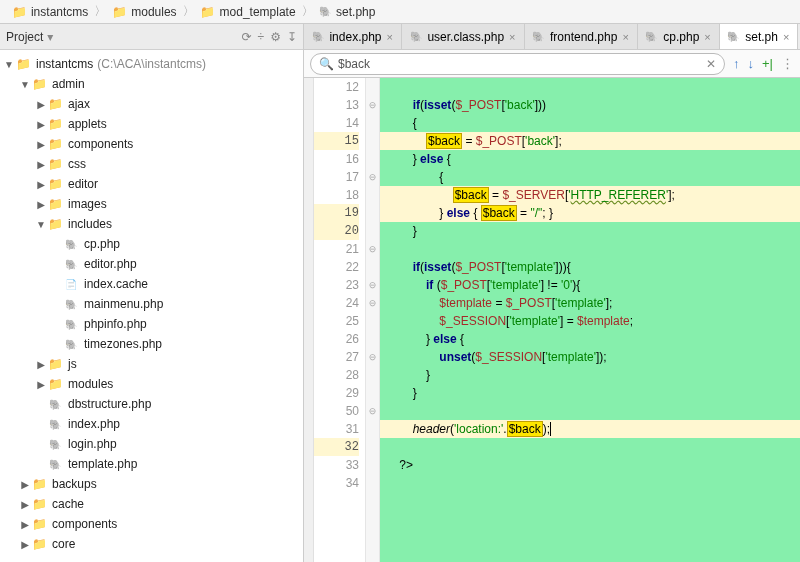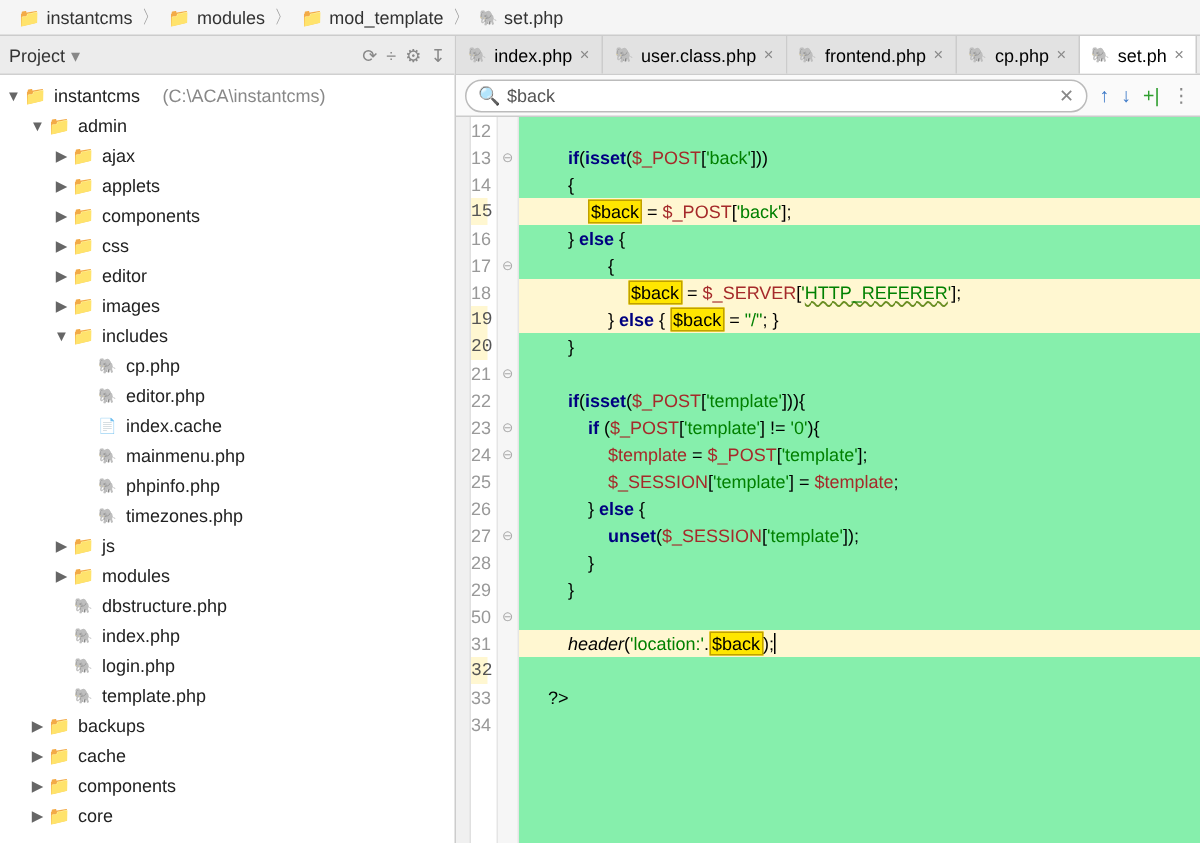--- a/index.html
+++ b/index.html
@@ -11,38 +11,38 @@
 .sidebar { width: 304px; border-right: 1px solid #ccc; display: flex; flex-direction: column; background: #fff; }
 .side-head { display: flex; align-items: center; height: 26px; padding: 0 6px; border-bottom: 1px solid #d0d0d0; background: #ececec; }
 .side-title { font-weight: 500; color: #333; }
 .side-head-right { margin-left: auto; display: flex; gap: 6px; color: #888; }
 .side-head-right span { cursor: pointer; }
 .tree { flex: 1; overflow: auto; padding: 4px 0; }
 .node { display: flex; align-items: center; height: 20px; cursor: pointer; white-space: nowrap; }
 .node .arrow { width: 14px; text-align: center; color: #666; font-size: 10px; }
 .node .icon { width: 16px; display: inline-flex; justify-content: center; }
 .node .label { margin-left: 4px; color: #222; }
-.node .hint { color: #888; margin-left: 15px; }
+.node .hint { color: #888; margin-left: 4px; }
 .depth0 { padding-left: 2px; }
 .depth1 { padding-left: 18px; }
 .depth2 { padding-left: 34px; }
 .depth3 { padding-left: 50px; }
 .editor-area { flex: 1; display: flex; flex-direction: column; overflow: hidden; }
 .tabs { display: flex; height: 26px; border-bottom: 1px solid #ccc; background: #ececec; }
 .tab { display: flex; align-items: center; gap: 5px; padding: 0 8px; border-right: 1px solid #ccc; cursor: pointer; background: #e2e2e2; }
 .tab.active { background: #fff; }
 .tab .close { color: #888; font-size: 11px; }
 .searchbar { display: flex; align-items: center; height: 28px; padding: 0 6px; border-bottom: 1px solid #ccc; background: #fafafa; }
 .searchbox { flex: 1; display: flex; align-items: center; border: 1px solid #bbb; border-radius: 12px; height: 22px; padding: 0 8px; background: #fff; }
 .searchbox input { flex: 1; border: none; outline: none; font-size: 12px; color: #555; }
 .search-controls { display: flex; gap: 8px; margin-left: 8px; }
 .search-controls .sc { cursor: pointer; font-size: 13px; }
 .code-wrap { flex: 1; display: flex; overflow: hidden; font-family: Consolas, "Courier New", monospace; font-size: 13px; }
 .gutter-left { width: 10px; background: #f0f0f0; border-right: 1px solid #e0e0e0; }
-.linenums { width: 18px; background: #fff; color: #999; text-align: right; padding-right: 6px; border-right: 1px solid #e5e5e5; }
+.linenums { width: 52px; background: #fff; color: #999; text-align: right; padding-right: 6px; border-right: 1px solid #e5e5e5; }
 .linenums div { height: 18px; line-height: 18px; }
 .linenums .hl { background: #fff7d1; color: #555; font-family: Liberation Mono, monospace; }
 .fold { width: 14px; background: #f6f6f6; border-right: 1px solid #e5e5e5; }
 .fold div { height: 18px; display: flex; align-items: center; justify-content: center; color: #aaa; font-size: 9px; }
 .code { flex: 1; background: #86efac; overflow: auto; }
 .code-line { height: 18px; line-height: 18px; white-space: pre; padding-left: 6px; }
 .code-line.hl { background: #fff7d1; }
 .kw { color: #000080; font-weight: bold; }
 .var { color: #a52a2a; }
 .str { color: #008000; }

